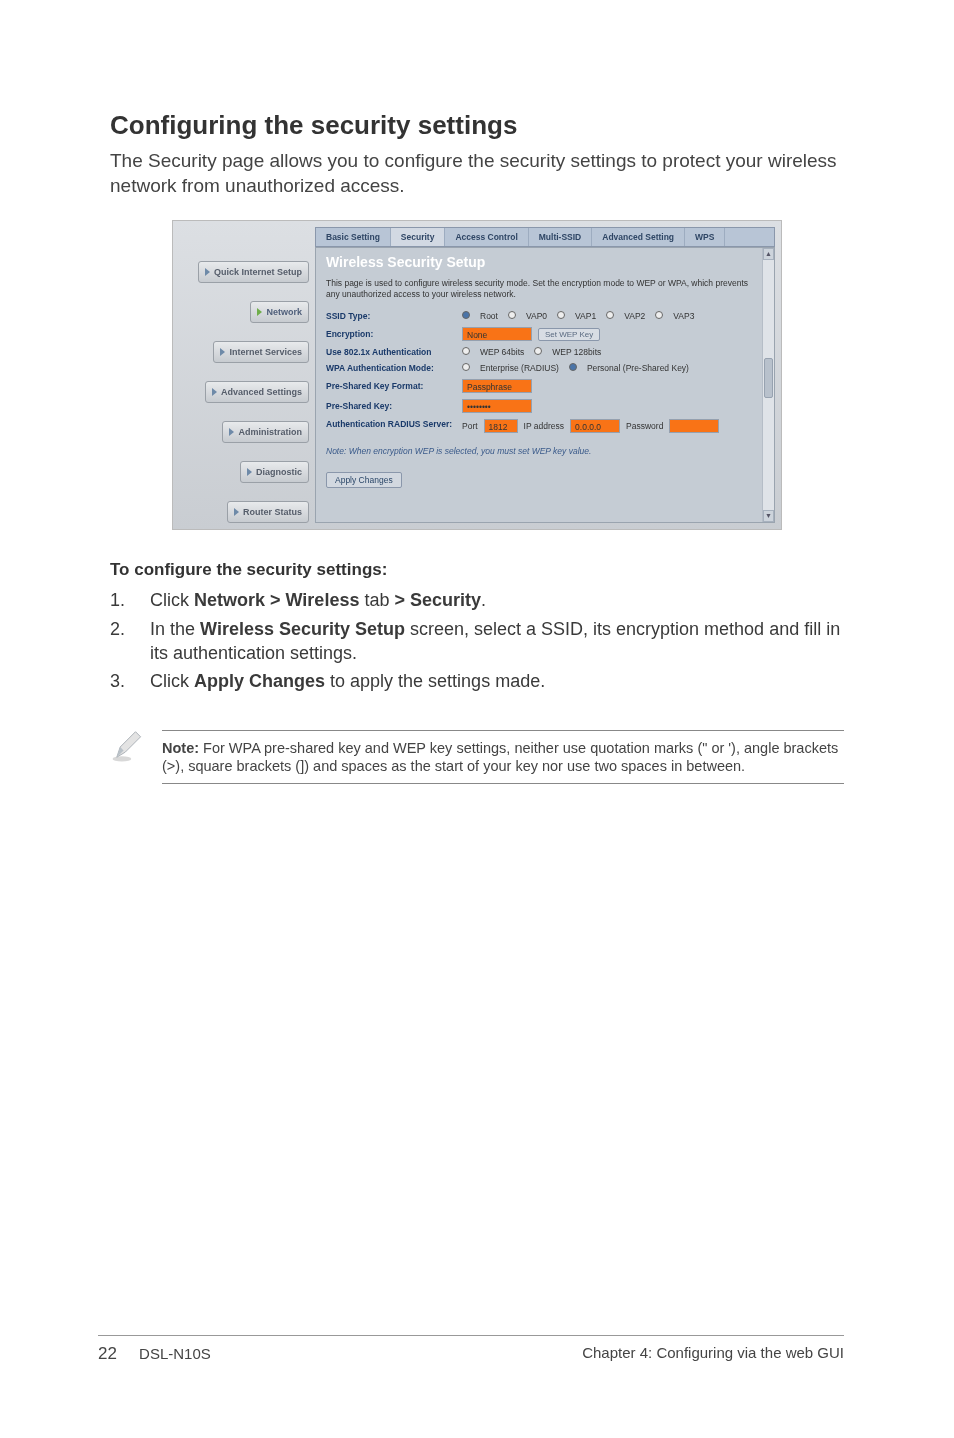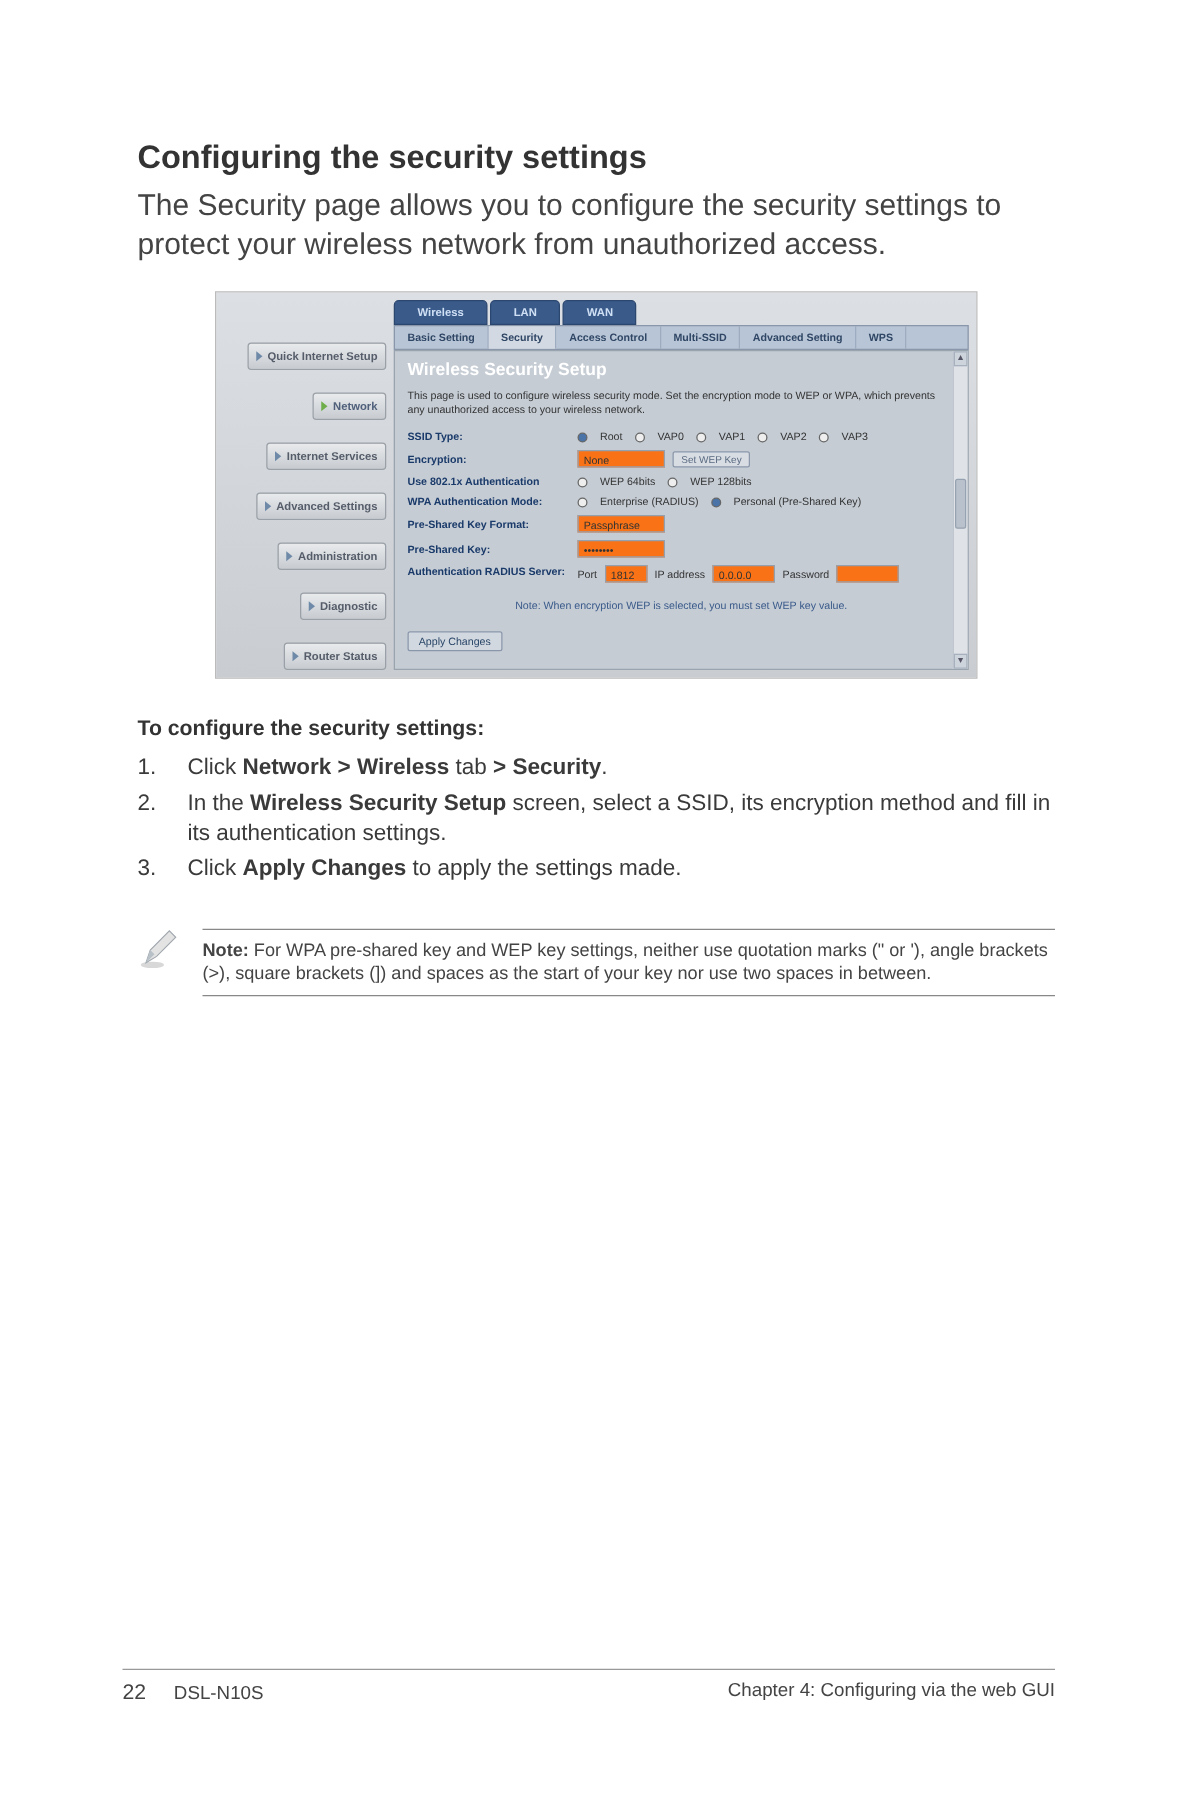--- a/index.html
+++ b/index.html
@@ -14,21 +14,21 @@
   .page {
     padding: 110px 110px 0 110px;
   }
   h1 {
     font-size: 26px;
     font-weight: bold;
     color: #333;
     margin-bottom: 8px;
   }
   .intro {
-    font-size: 24px;
+    font-size: 19px;
     color: #444;
     line-height: 1.3;
     margin-bottom: 22px;
   }
   .screenshot-wrap {
     display: flex;
     justify-content: center;
     margin-bottom: 30px;
   }
   .screenshot {
@@ -127,21 +127,21 @@
     align-items: center;
     padding: 3px 10px;
     font-size: 8.5px;
     gap: 6px;
   }
   .flabel {
     width: 130px;
     color: #1a3a6a;
     font-weight: bold;
   }
-  .radio-group { display: flex; gap: 10px; align-items: flex-end; }
+  .radio-group { display: flex; gap: 10px; align-items: flex-start; }
   .radio-dot {
     width: 8px; height: 8px; border-radius: 50%;
     border: 1px solid #666; background: #eee; display: inline-block;
   }
   .radio-dot.sel { background: #4a74a8; }
   .sel-box, .txt-box {
     background: #f97316;
     border: 1px solid #95a0af;
     padding: 1px 4px;
     font-size: 8.5px;
@@ -151,24 +151,24 @@
   }
   .mini-btn {
     background: #d8dde4;
     border: 1px solid #8a97ab;
     padding: 1px 6px;
     font-size: 8px;
     color: #5a6a80;
     border-radius: 2px;
   }
   .note-italic {
+    font-style: italic;
     color: #3a5a8a;
     font-size: 8.5px;
     padding: 10px;
-    text-align: center;
   }
   .apply-btn {
     margin: 6px 10px 10px 10px;
     display: inline-block;
     background: #d2d8e0;
     border: 1px solid #8a97ab;
     padding: 2px 8px;
     font-size: 8.5px;
     color: #2a4668;
     border-radius: 2px;
@@ -294,25 +294,20 @@
             <span class="arrow"></span>
             <span>Diagnostic</span>
           </div>
         <div class="side-btn">
             <span class="arrow"></span>
             <span>Router Status</span>
           </div>
       </div>
 
       <div class="mainpanel">
-        <div class="tabs-top">
-          <div class="tab-top">Wireless</div>
-          <div class="tab-top">LAN</div>
-          <div class="tab-top">WAN</div>
-        </div>
         <div class="tabs-sub">
           <div class="tab-sub">Basic Setting</div>
           <div class="tab-sub active">Security</div>
           <div class="tab-sub">Access Control</div>
           <div class="tab-sub">Multi-SSID</div>
           <div class="tab-sub">Advanced Setting</div>
           <div class="tab-sub">WPS</div>
         </div>
 
         <div class="content-box">

